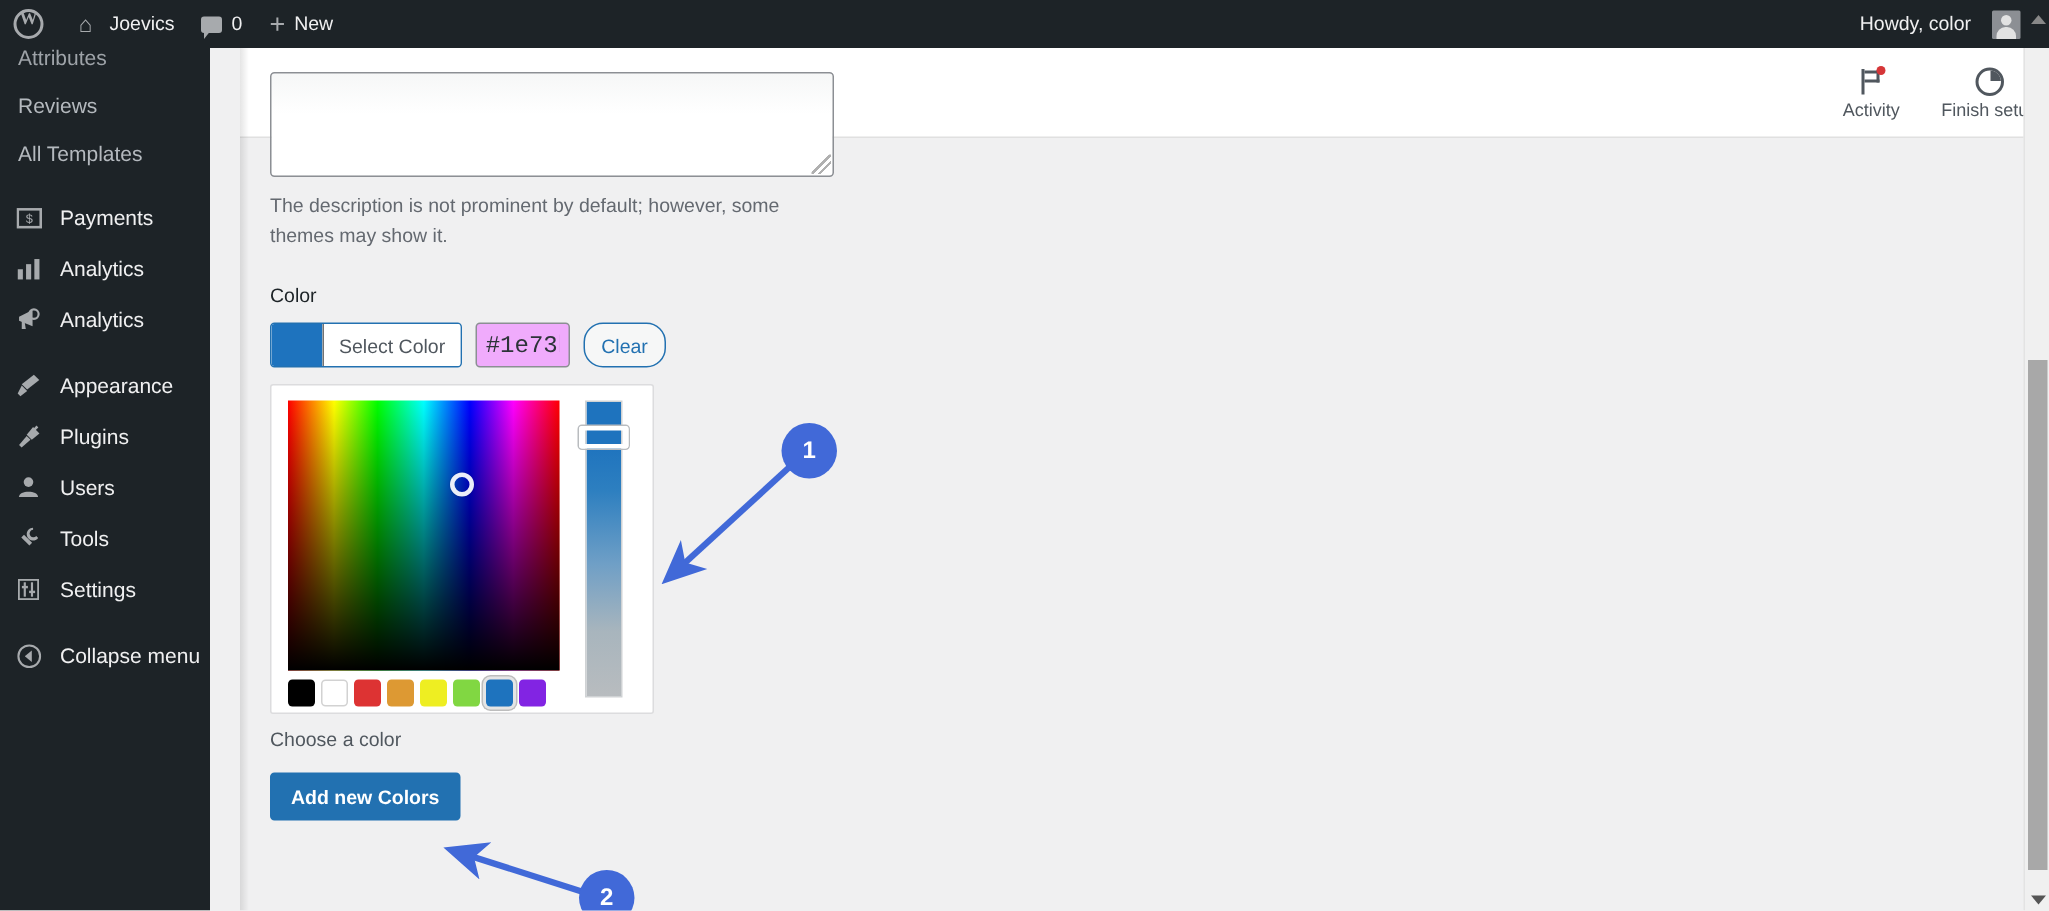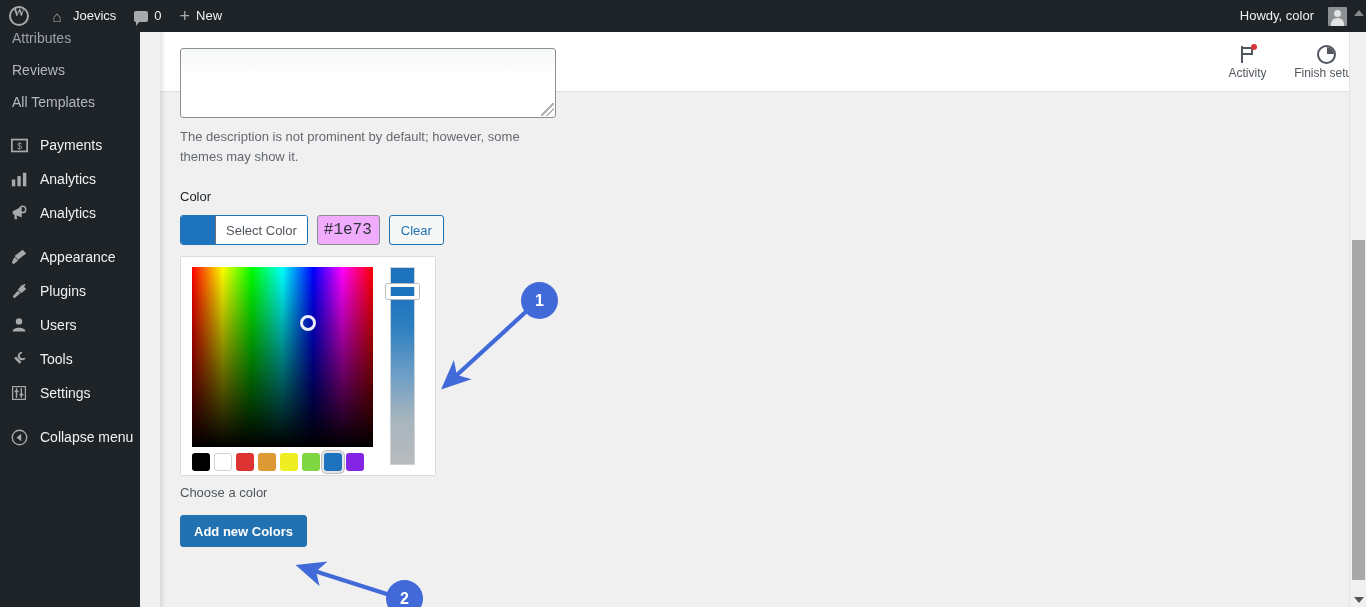--- a/index.html
+++ b/index.html
@@ -180,21 +180,21 @@
     border-left: 1px solid #737373;
   }
   .hexinput {
     width: 63px; height: 30px;
     border: 1px solid #8c8f94; border-radius: 3px;
     padding: 0 6px; font-family: "Liberation Mono", monospace;
     font-size: 16px; color: #2c3338; background: #f0abfc;
   }
   .clear-btn {
     height: 30px; padding: 0 11px;
-    border: 1px solid #2271b1; border-radius: 3px;
+    border: 1px solid #2271b1; border-radius: 13px;
     background: #f6f7f7; color: #2271b1; font-size: 13px;
     cursor: pointer; font-family: "Liberation Sans", sans-serif;
   }
 
   
   .picker-panel {
     margin-top: 11px; width: 256px; height: 220px;
     background: #fff; border: 1px solid #dcdcde; border-radius: 2px;
     position: relative;
   }

